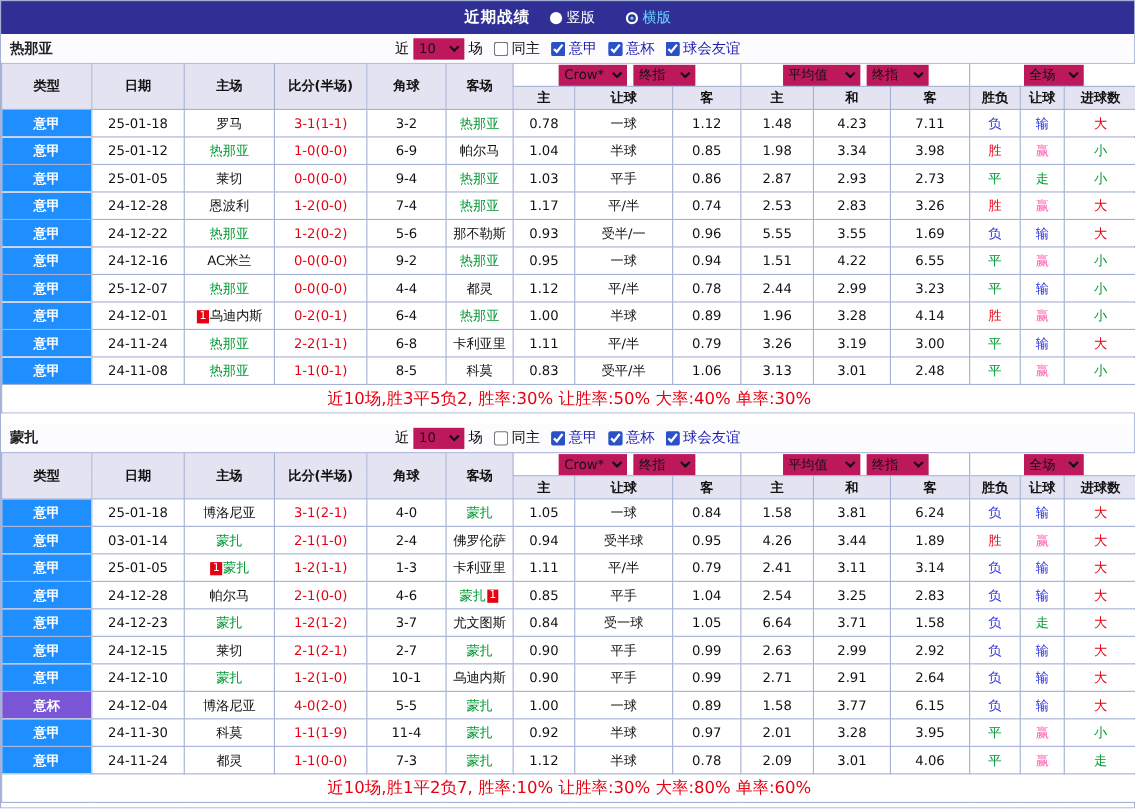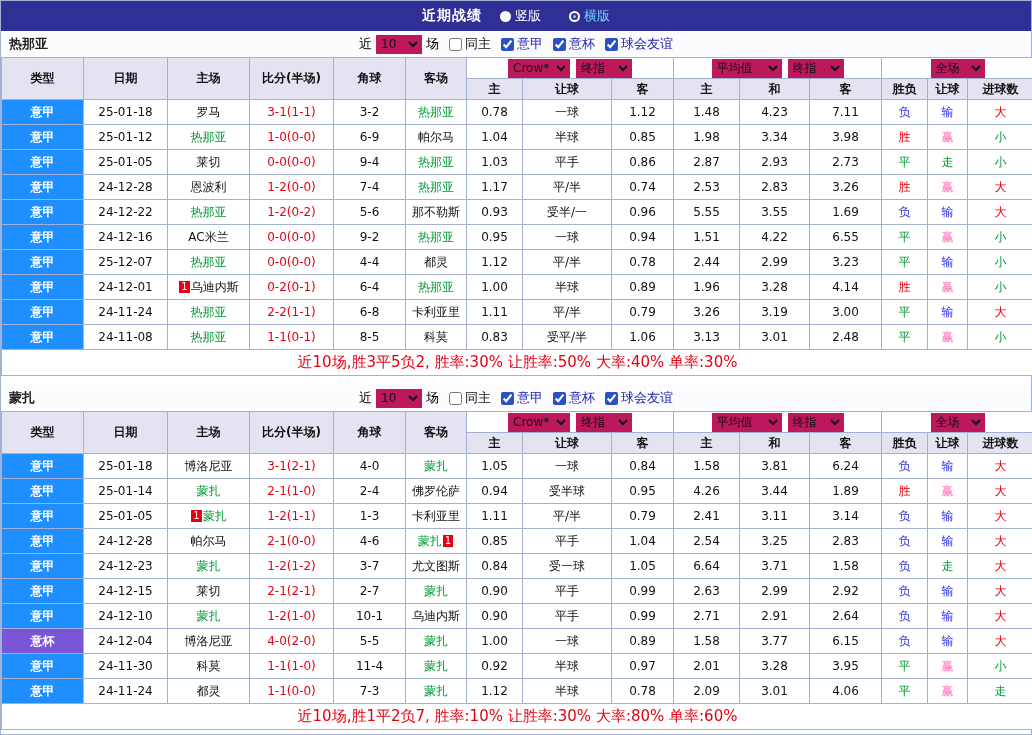--- a/index.html
+++ b/index.html
@@ -374,21 +374,21 @@
               <td>0.84</td>
               <td>1.58</td>
               <td>3.81</td>
               <td>6.24</td>
               <td style="color: rgb(43, 50, 224);">负</td>
               <td style="color: rgb(43, 50, 224);">输</td>
               <td style="color: rgb(230, 0, 18);">大</td>
             </tr>
             <tr>
               <td class="type-cell" style="background: rgb(31, 143, 255);">意甲</td>
-              <td>25-01-14</td>
+              <td>03-01-14</td>
               <td><span class="team-link focus">蒙扎</span></td>
               <td class="score-cell">2-1(1-0)</td>
               <td>2-4</td>
               <td><span class="team-link">佛罗伦萨</span></td>
               <td>0.94</td>
               <td>受半球</td>
               <td>0.95</td>
               <td>4.26</td>
               <td>3.44</td>
               <td>1.89</td>
@@ -495,21 +495,21 @@
               <td>3.77</td>
               <td>6.15</td>
               <td style="color: rgb(43, 50, 224);">负</td>
               <td style="color: rgb(43, 50, 224);">输</td>
               <td style="color: rgb(230, 0, 18);">大</td>
             </tr>
             <tr>
               <td class="type-cell" style="background: rgb(31, 143, 255);">意甲</td>
               <td>24-11-30</td>
               <td><span class="team-link">科莫</span></td>
-              <td class="score-cell">1-1(1-0)</td>
+              <td class="score-cell">1-1(1-9)</td>
               <td>11-4</td>
               <td><span class="team-link focus">蒙扎</span></td>
               <td>0.92</td>
               <td>半球</td>
               <td>0.97</td>
               <td>2.01</td>
               <td>3.28</td>
               <td>3.95</td>
               <td style="color: rgb(0, 153, 51);">平</td>
               <td style="color: rgb(255, 105, 180);">赢</td>

